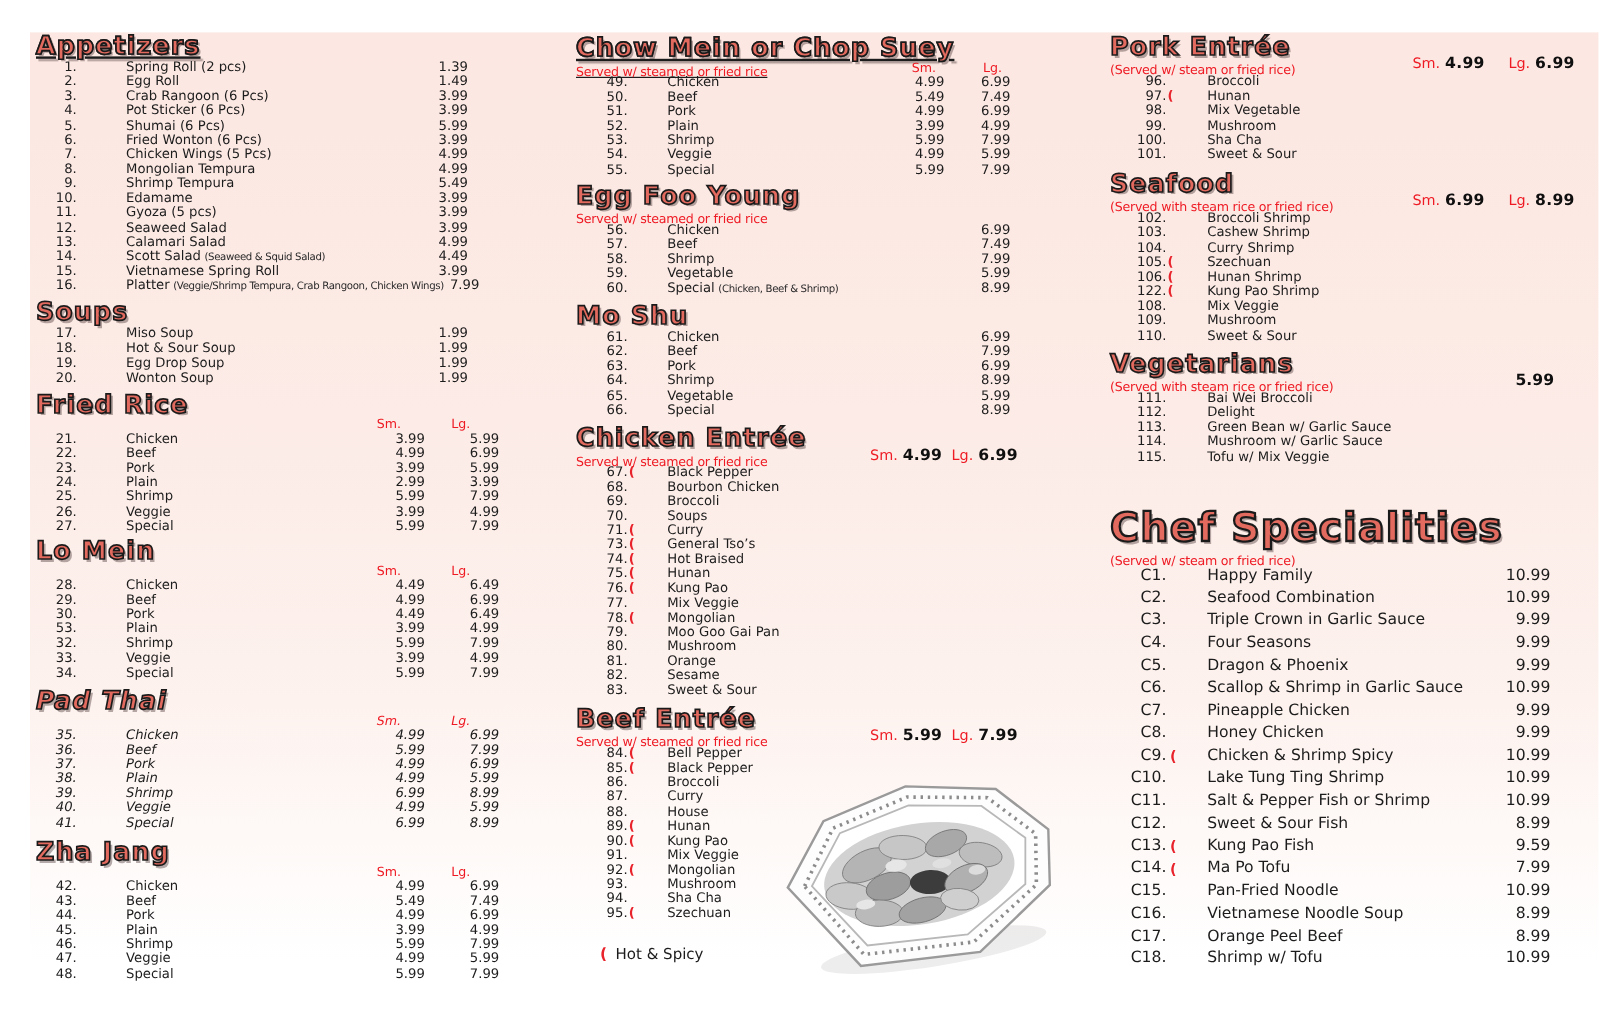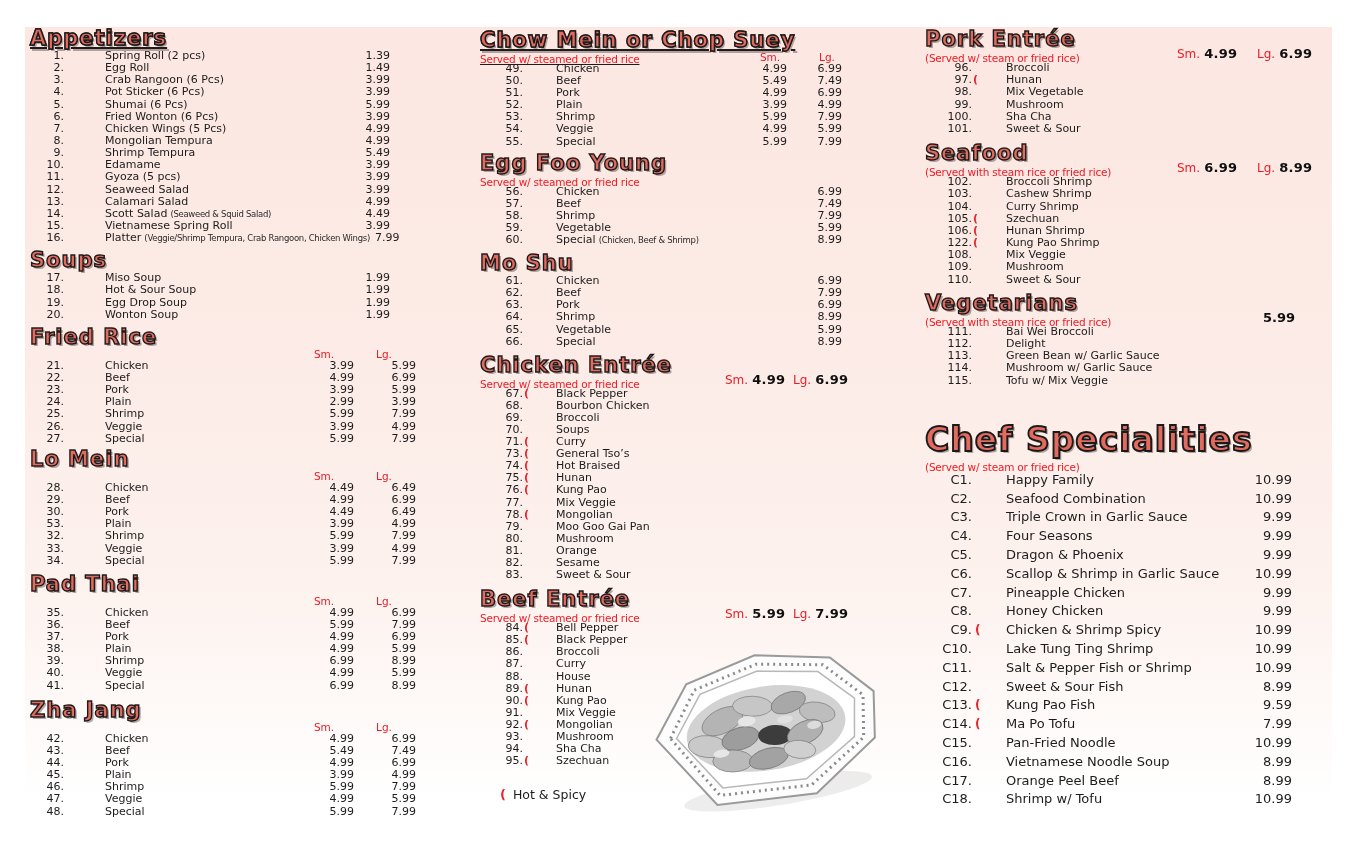--- a/index.html
+++ b/index.html
@@ -249,21 +249,21 @@
         <span class="pr pl-sm">3.99</span>
         <span class="pr pl-lg">4.99</span>
       </div>
       <div class="row row-l">
         <span class="num">34.</span>
         <span class="nm"><span class="name">Special</span></span>
         <span class="pr pl-sm">5.99</span>
         <span class="pr pl-lg">7.99</span>
       </div>
     </div>
-    <div class="section sec-pad-thai" style="margin-top: 7px;">
+    <div class="section sec-pad-thai" style="margin-top: 7px; font-style: italic;">
       <div class="sec-title">Pad Thai</div>
       <div class="label-row">
         <span class="lab lab-l-sm">Sm.</span>
         <span class="lab lab-l-lg">Lg.</span>
       </div>
       <div class="row row-l">
         <span class="num">35.</span>
         <span class="nm"><span class="name">Chicken</span></span>
         <span class="pr pl-sm">4.99</span>
         <span class="pr pl-lg">6.99</span>

